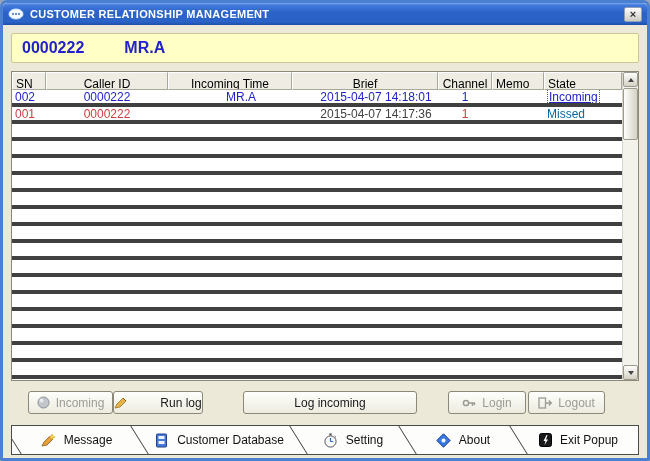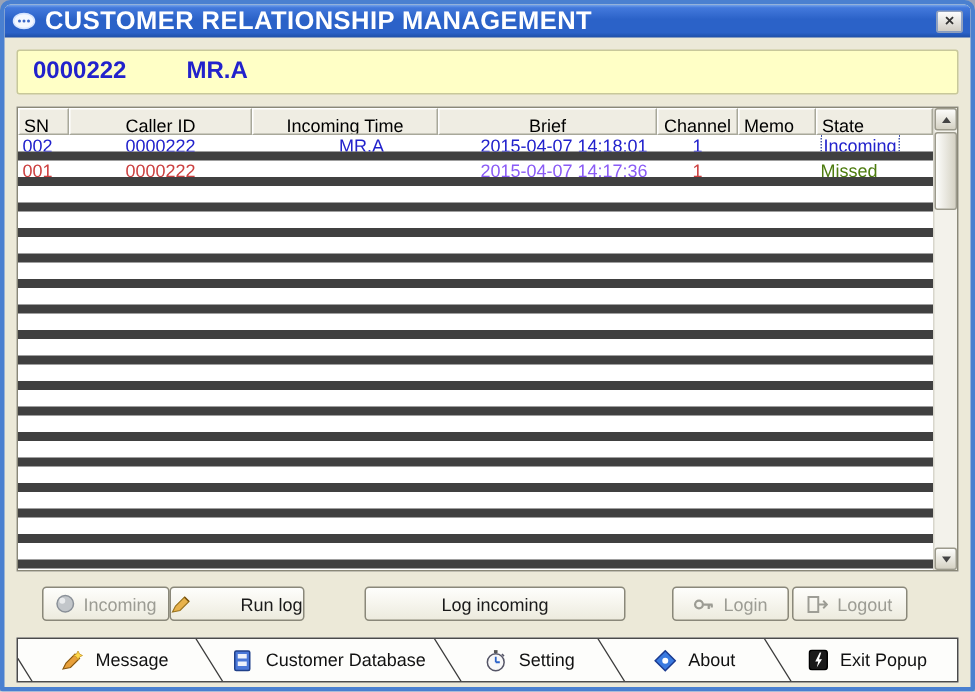--- a/index.html
+++ b/index.html
@@ -3,35 +3,35 @@
 <meta charset="utf-8">
 <style>
   *{box-sizing:border-box;margin:0;padding:0}
   html,body{width:650px;height:461px;}
   body{font-family:"Liberation Sans",sans-serif;background:#9AA4B8;}
   .window{width:650px;height:461px;border:3px solid #4A80D0;border-radius:7px 7px 2px 2px;
     background:#ECE9D8;overflow:hidden;display:flex;flex-direction:column;}
   .titlebar{height:22px;flex:0 0 22px;display:flex;align-items:center;gap:6px;padding:0 5px;
     background:linear-gradient(180deg,#7AA8EC 0%,#4379DC 10%,#2B62C8 45%,#2B62C8 85%,#1E4FA8 100%);
     border-radius:4px 4px 0 0;}
-  .title-text{color:#fff;font-weight:bold;font-size:17px;letter-spacing:.3px;flex:1;white-space:nowrap;}
+  .title-text{color:#fff;font-weight:bold;font-size:11px;letter-spacing:.3px;flex:1;white-space:nowrap;}
   .close-btn{width:18px;height:15px;background:linear-gradient(180deg,#FDFDFD,#CFCBC2);
     border:1px solid #90A0BC;border-radius:2px;color:#333;font-size:11px;line-height:12px;
     text-align:center;font-weight:bold;cursor:pointer;}
   .banner{height:30px;flex:0 0 30px;margin:8px 8px 0;background:#FFFFC6;border:1px solid #C8C89A;
     border-radius:2px;display:flex;align-items:center;padding:0 10px;gap:40px;
     color:#2222CC;font-size:16px;font-weight:bold;}
   .table-wrap{position:relative;margin:8px 8px 0;height:310px;flex:0 0 310px;
     border:1px solid #8A8878;background:#fff;}
   .thead{display:flex;height:18px;background:#EFEDE3;margin-right:16px;}
   .th{border-top:1px solid #fff;border-left:1px solid #fff;border-right:1px solid #A8A89A;
     border-bottom:1px solid #A8A89A;font-size:12px;line-height:15px;padding:4px 3px;
     white-space:nowrap;overflow:hidden;cursor:default;}
   .tbody{position:absolute;top:18px;left:0;right:16px;bottom:0;overflow:hidden;}
-  .tr{display:flex;height:17px;border-bottom:6px solid #404040;}
+  .tr{display:flex;height:17px;border-bottom:4px solid #404040;}
   .td{font-size:12px;line-height:15px;padding:0 3px;white-space:nowrap;overflow:hidden;}
   .focus{border:1px dotted #4455AA;padding:0 1px;text-decoration:underline;}
   .vscroll{position:absolute;top:0;right:0;bottom:0;width:16px;background:#F3F2EB;
     border-left:1px solid #D8D6CC;display:flex;flex-direction:column;}
   .sbtn{flex:0 0 15px;background:linear-gradient(180deg,#FDFDFB,#D5D2C4);border:1px solid #9C9A8C;
     border-radius:2px;display:flex;align-items:center;justify-content:center;cursor:pointer;}
   .sthumb{flex:0 0 52px;margin-top:1px;background:linear-gradient(90deg,#FDFDFB,#D5D2C4);
     border:1px solid #9C9A8C;border-radius:2px;cursor:pointer;}
   .strack{flex:1;}
   .tri-up{width:0;height:0;border-left:3px solid transparent;border-right:3px solid transparent;border-bottom:4px solid #444;}
@@ -87,24 +87,24 @@
           <div class="td" style="width: 146px; text-align: center; color: rgb(34, 34, 204);">MR.A</div>
           <div class="td" style="width: 124px; text-align: center; color: rgb(34, 34, 204);">2015-04-07 14:18:01</div>
           <div class="td" style="width: 54px; text-align: center; color: rgb(34, 34, 204);">1</div>
           <div class="td" style="width: 52px; text-align: center; color: rgb(34, 34, 204);"></div>
           <div class="td" style="width: 78px; text-align: left; color: rgb(34, 34, 204);"><span class="focus">Incoming</span></div>
         </div>
         <div class="tr">
           <div class="td" style="width: 34px; text-align: left; color: rgb(204, 64, 64);">001</div>
           <div class="td" style="width: 122px; text-align: center; color: rgb(204, 64, 64);">0000222</div>
           <div class="td" style="width: 146px; text-align: center; color: rgb(204, 64, 64);"></div>
-          <div class="td" style="width: 124px; text-align: center; color: #8b5cf6;">2015-04-07 14:17:36</div>
+          <div class="td" style="width: 124px; text-align: center; color: #404040;">2015-04-07 14:17:36</div>
           <div class="td" style="width: 54px; text-align: center; color: rgb(204, 64, 64);">1</div>
           <div class="td" style="width: 52px; text-align: center; color: rgb(204, 64, 64);"></div>
-          <div class="td" style="width: 78px; text-align: left; color: #4d7c0f;">Missed</div>
+          <div class="td" style="width: 78px; text-align: left; color: #0369a1;">Missed</div>
         </div>
         <div class="tr"></div>
         <div class="tr"></div>
         <div class="tr"></div>
         <div class="tr"></div>
         <div class="tr"></div>
         <div class="tr"></div>
         <div class="tr"></div>
         <div class="tr"></div>
         <div class="tr"></div>

